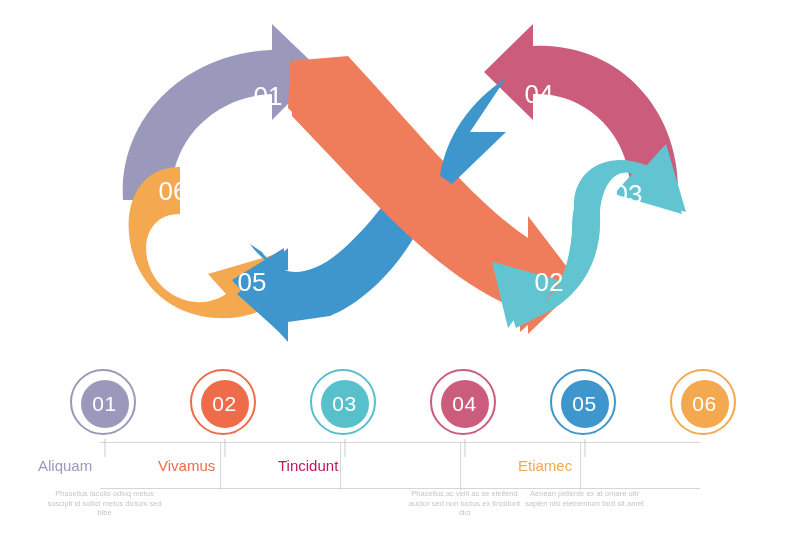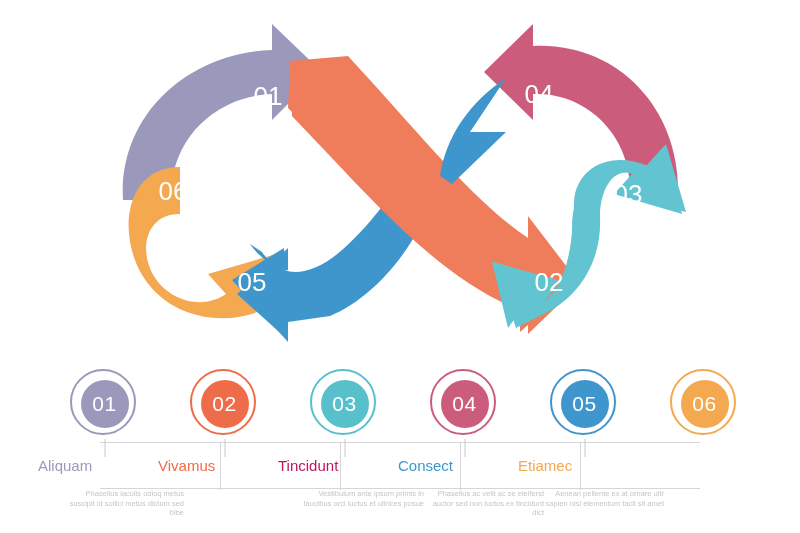--- a/index.html
+++ b/index.html
@@ -68,22 +68,21 @@
     font-size:15px;
     text-align:left;
     white-space:nowrap;
   }
   .desc{
     position:absolute;
     top:128px;left:6px;width:121px;
     font-size:7.5px;
     line-height:9.5px;
     color:#c5c5cc;
-    text-align:right;
-    margin-left:19px;
+    text-align:center;
   }
   
   #band{
     position:absolute;
     left:100px;top:426px;
     width:600px;height:47px;
     border-top:1px solid #d5d5da;
     border-bottom:1px solid #d5d5da;
     box-sizing:border-box;
   }
@@ -257,32 +256,30 @@
 
     <div class="legend-item" style="left:278px;color:#58c0cb">
       <div class="circle-wrap">
         <div class="ring"></div>
         <div class="disc">
           <span>03</span>
         </div>
       </div>
       <div class="stem"></div>
       <div class="title" style="color:#be185d">Tincidunt</div>
-      <div class="desc">Vestibulum ante ipsum primis in faucibus orci luctus et ultrices posue</div>
     </div>
 
     <div class="legend-item" style="left:398px;color:#cc5c7c">
       <div class="circle-wrap">
         <div class="ring"></div>
         <div class="disc">
           <span>04</span>
         </div>
       </div>
       <div class="stem"></div>
-      <div class="title" style="color:#3f96cc">Consect</div>
       <div class="desc">Phasellus ac velit ac se eleifend auctor sed non luctus ex tincidunt dict</div>
     </div>
 
     <div class="legend-item" style="left:518px;color:#3f96cc">
       <div class="circle-wrap">
         <div class="ring"></div>
         <div class="disc">
           <span>05</span>
         </div>
       </div>

